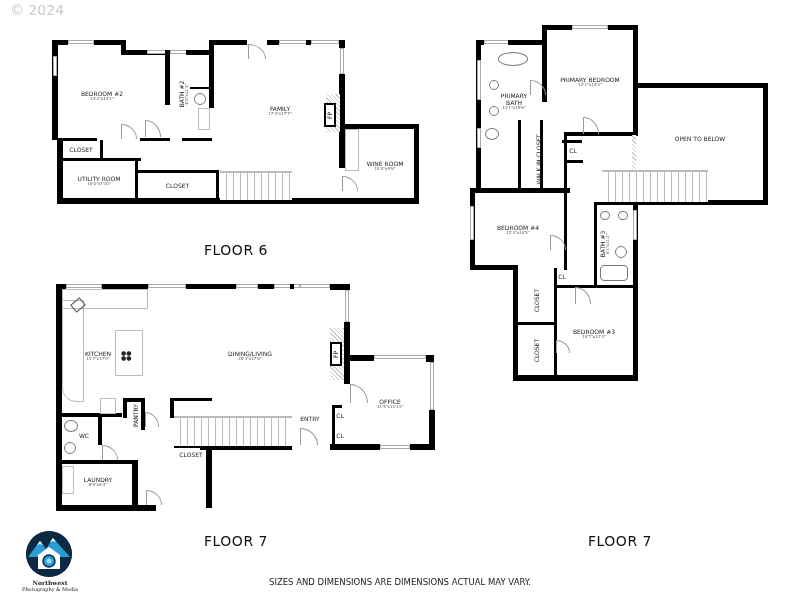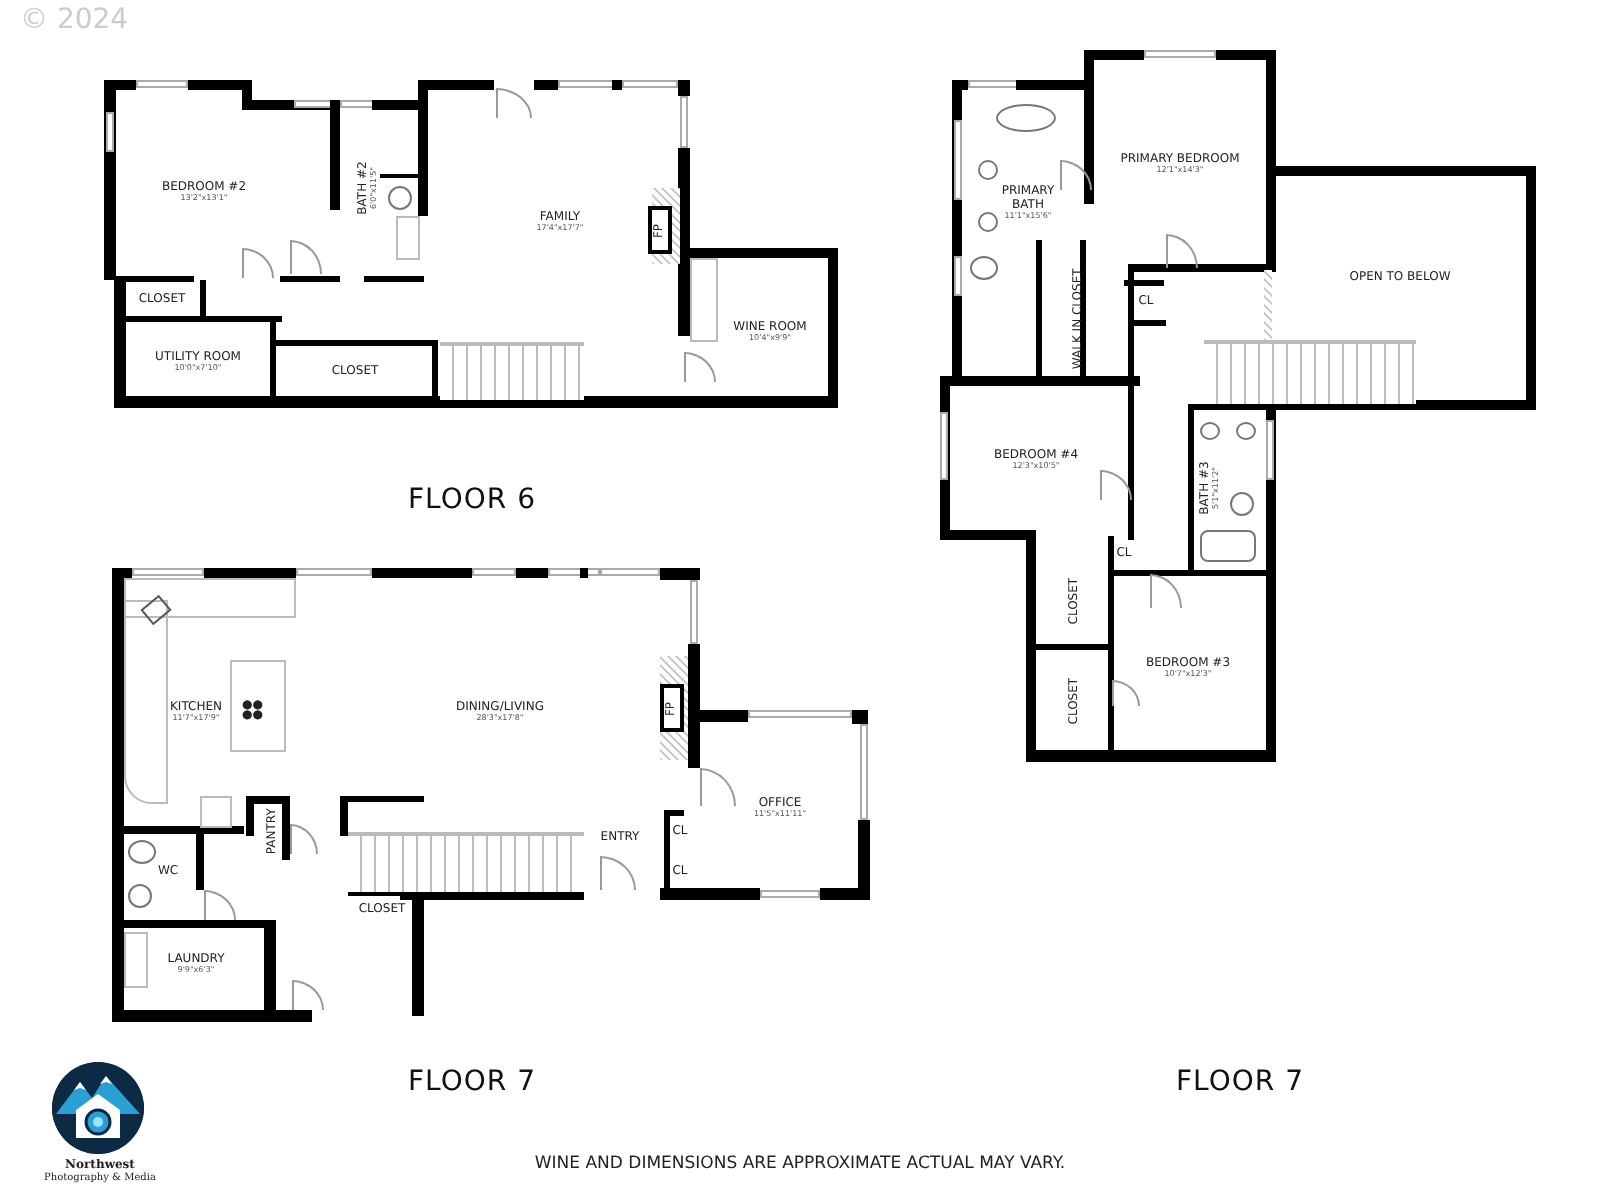--- a/index.html
+++ b/index.html
@@ -243,13 +243,13 @@
     <polygon points="12,24 23,16 34,24 34,38 12,38" fill="#fff"></polygon>
     <circle cx="23" cy="30" r="6" fill="#2a9fd6" stroke="#0c2a44" stroke-width="1.5"></circle>
     <circle cx="23" cy="30" r="2.5" fill="#9fe0ff"></circle>
   </svg>
 </div>
 <div class="logo-text">
   <b>Northwest</b>
   <span>Photography &amp; Media</span>
 </div>
 
-<div class="disclaimer">WINE AND DIMENSIONS ARE APPROXIMATE ACTUAL MAY VARY.</div>
+<div class="disclaimer">SIZES AND DIMENSIONS ARE DIMENSIONS ACTUAL MAY VARY.</div>
 
 </body></html>

